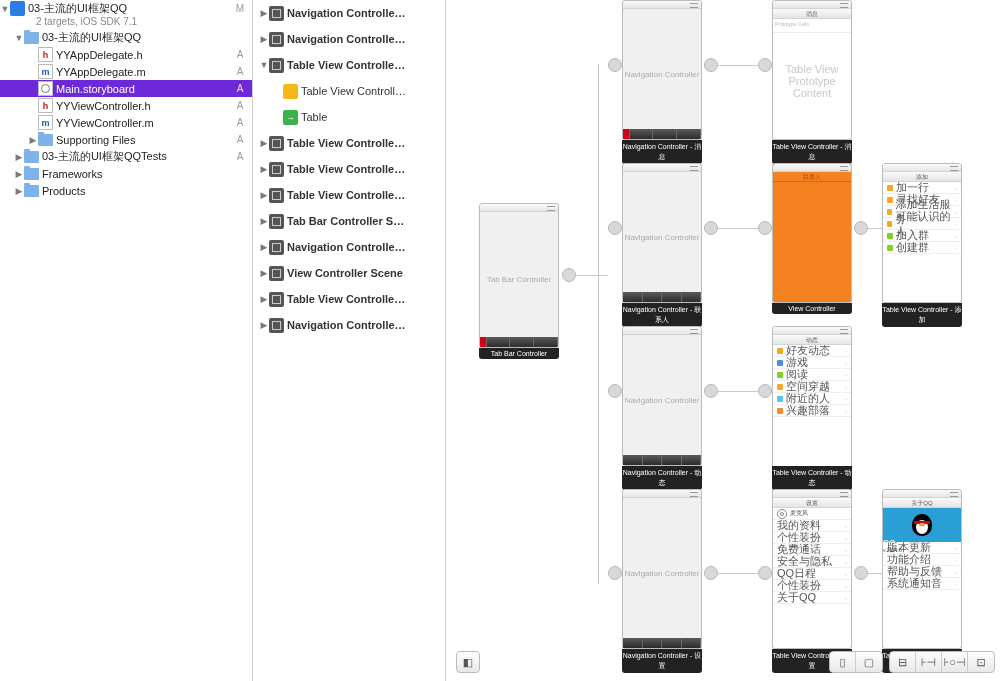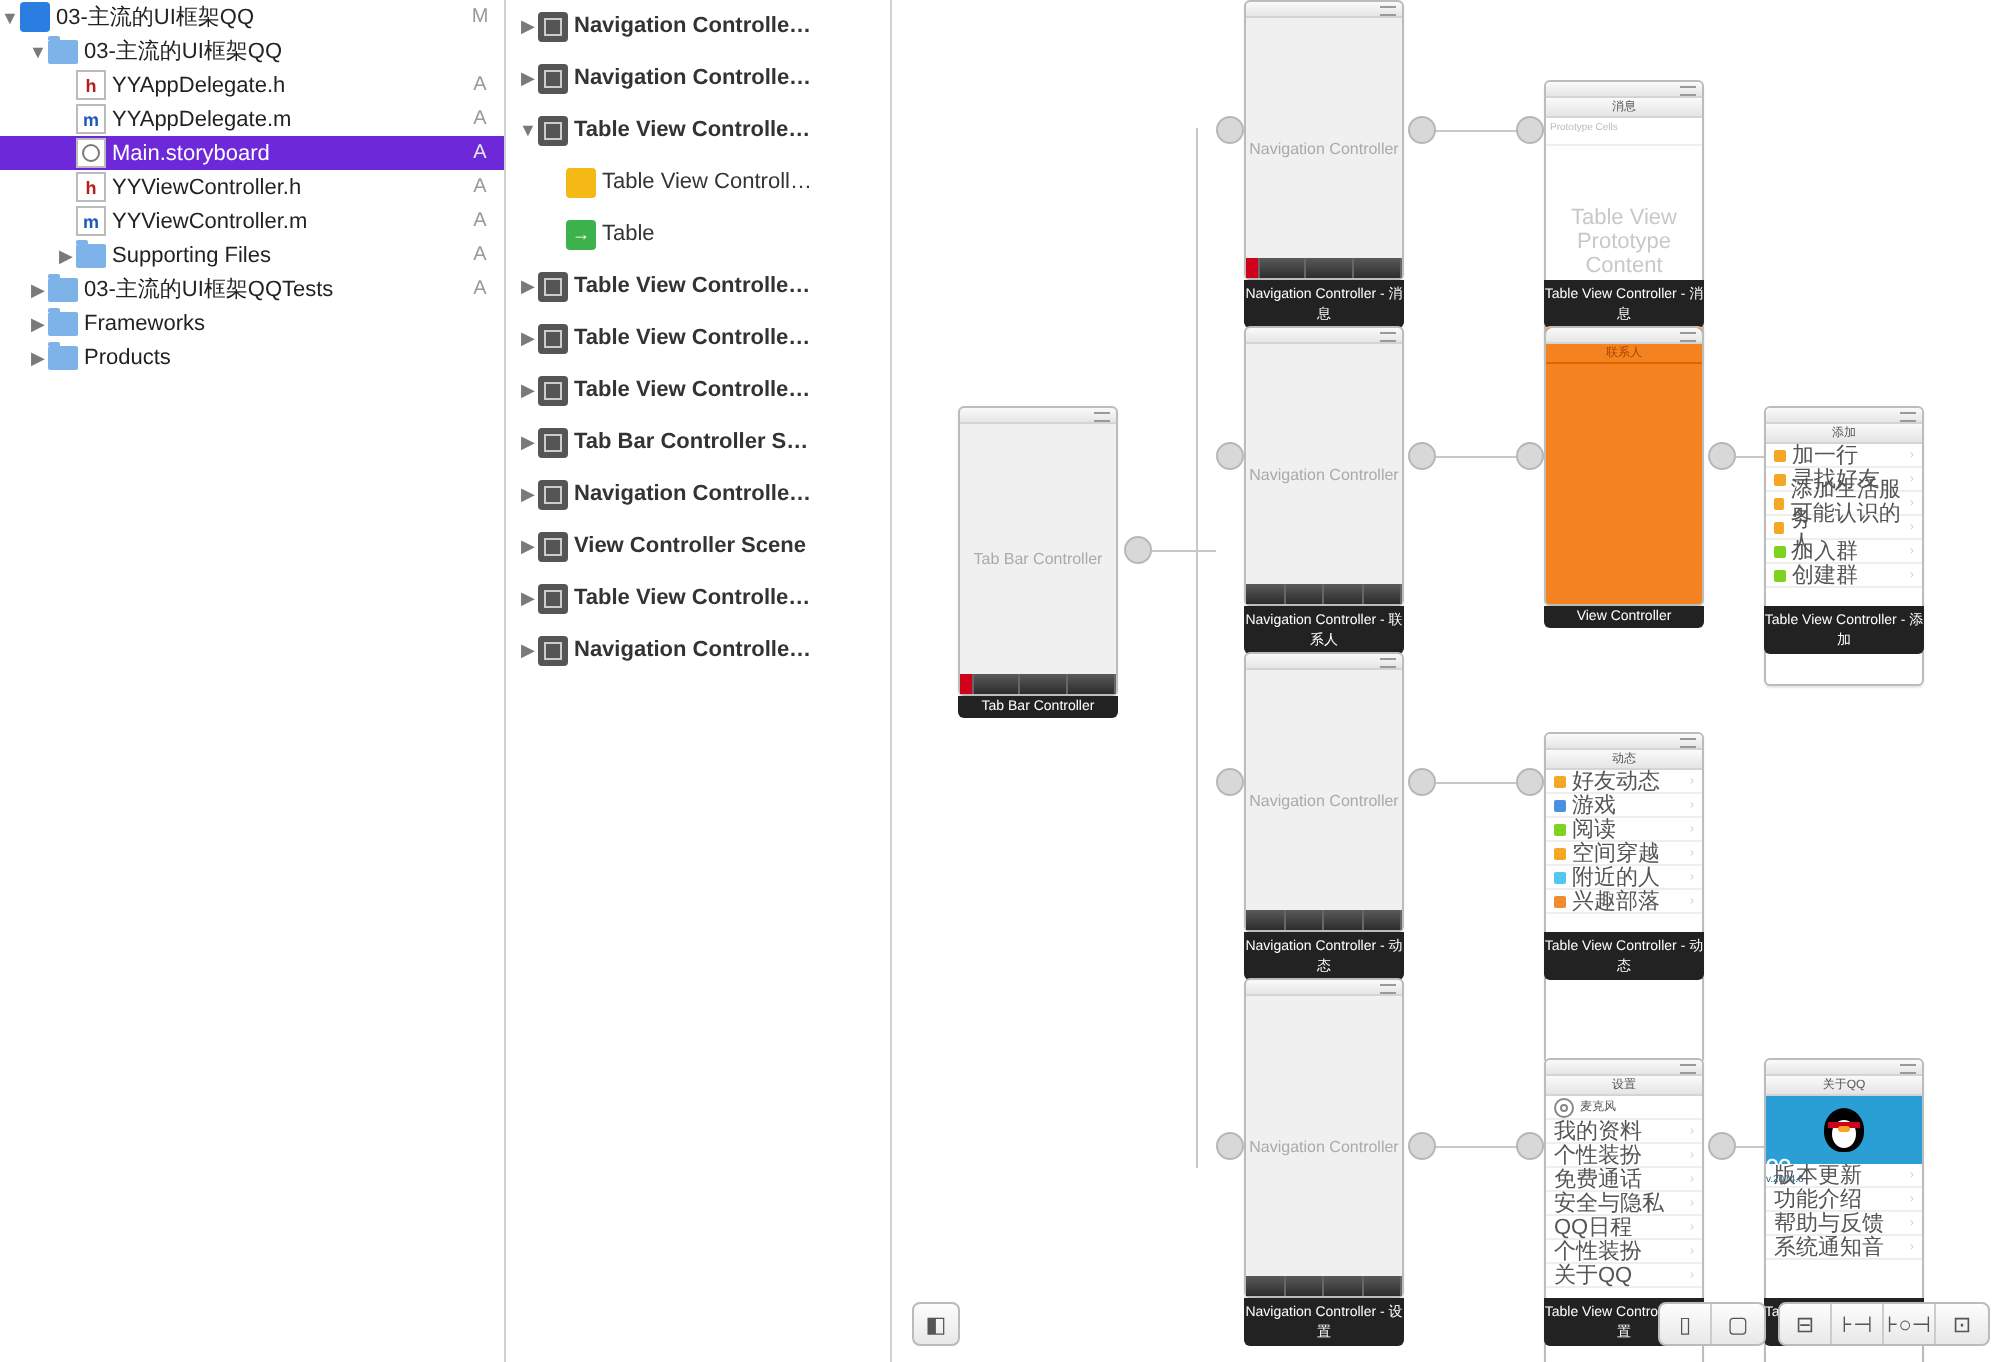--- a/index.html
+++ b/index.html
@@ -37,21 +37,21 @@
 .scn-box .bar{height:8px;border-bottom:1px solid #d4d4d4;background:linear-gradient(#fafafa,#e5e5e5);border-radius:3px 3px 0 0;position:relative;}
 .scn-box .bar:after{content:"";position:absolute;right:3px;top:2px;width:8px;height:3px;border-top:1px solid #999;border-bottom:1px solid #999;}
 .scn-box .body{position:absolute;inset:8px 0 0 0;display:flex;align-items:center;justify-content:center;color:#aaa;font-size:8px;}
 .scn-box .tabbar{position:absolute;left:0;right:0;bottom:0;height:10px;background:linear-gradient(#5a5a5a,#2c2c2c);display:flex;}
 .scn-box .tabbar span{flex:1;border-right:1px solid #666;}
 .scn-lbl{position:absolute;background:#222;color:#fff;font-size:7px;padding:2px 0;text-align:center;border-radius:0 0 3px 3px;}
 .seg{position:absolute;height:14px;width:14px;border-radius:50%;background:#d8d8d8;border:1px solid #b8b8b8;}
 .line{position:absolute;border-top:1px solid #c8c8c8;}
 .vline{position:absolute;border-left:1px solid #c8c8c8;}
 
-.tvc{background:#fff;margin-top:40px;}
+.tvc{background:#fff;}
 .tvc .hdr{height:10px;background:linear-gradient(#fafafa,#e5e5e5);border-bottom:1px solid #d4d4d4;text-align:center;font-size:6px;color:#555;line-height:10px;}
 .tvc .cell{height:12px;border-bottom:1px solid #eee;display:flex;align-items:center;padding:0 4px;font-size:6px;color:#555;}
 .tvc .cell .dot{width:6px;height:6px;border-radius:1px;margin-right:3px;}
 
 .toolbar{position:absolute;bottom:8px;right:8px;height:22px;display:flex;gap:6px;}
 .tbgrp{display:flex;border:1px solid #bbb;border-radius:4px;background:linear-gradient(#fdfdfd,#e8e8e8);}
 .tbgrp button{width:26px;height:20px;border:none;background:transparent;border-right:1px solid #ccc;font-size:11px;color:#555;}
 .tbgrp button:last-child{border-right:none;}
 .btn-single{width:24px;height:22px;border:1px solid #bbb;border-radius:4px;background:linear-gradient(#fdfdfd,#e8e8e8);font-size:11px;color:#555;}
 .btn-left{position:absolute;bottom:8px;left:10px;}
@@ -65,20 +65,21 @@
 </head>
 <body>
 
 <div class="col nav">
   <div class="tree-row">
     <span class="disc">▼</span>
     <span class="ico ico-proj"></span>
     <span>03-主流的UI框架QQ</span>
     <span class="scm">M</span>
   </div>
+  <div class="sub">2 targets, iOS SDK 7.1</div>
 
   <div class="tree-row">
     <span class="ind" style="width:14px"></span>
       <span class="disc">▼</span>
     <span class="ico ico-fold"></span>
     <span>03-主流的UI框架QQ</span>
   </div>
 
   <div class="tree-row">
     <span class="ind" style="width:38px"></span>

